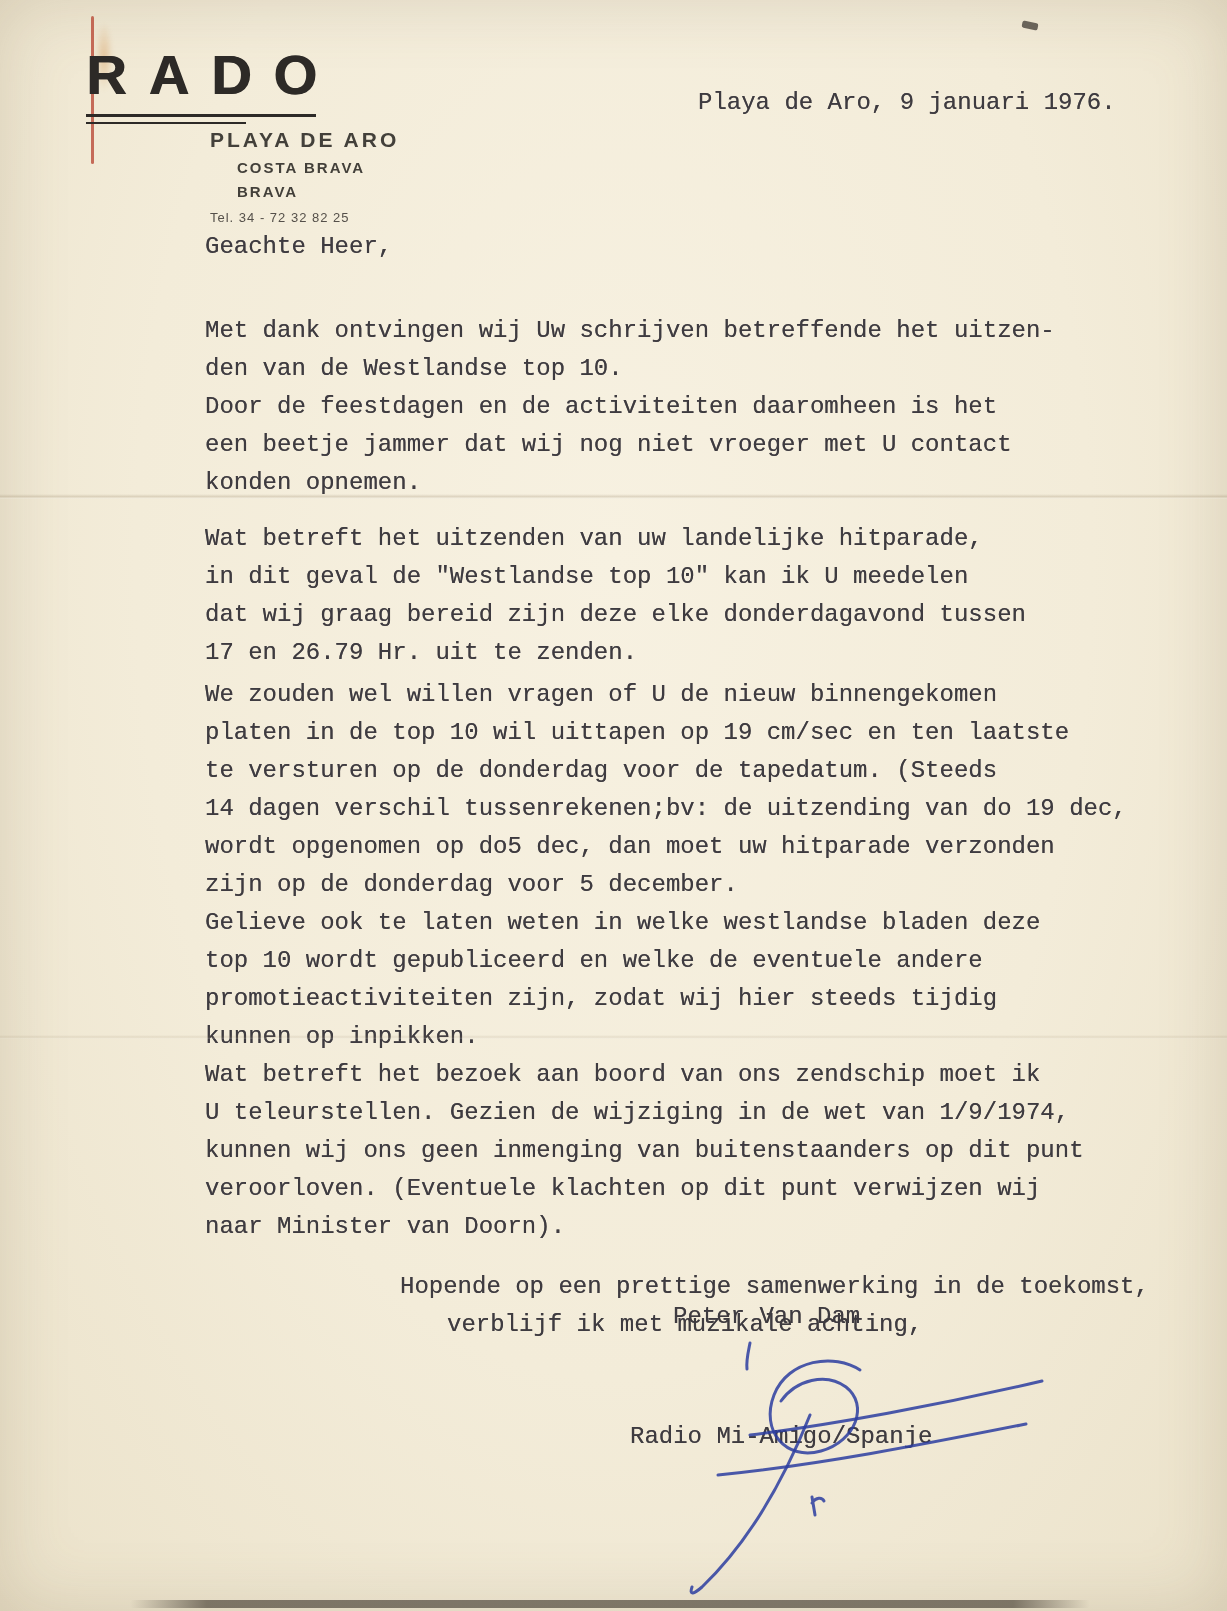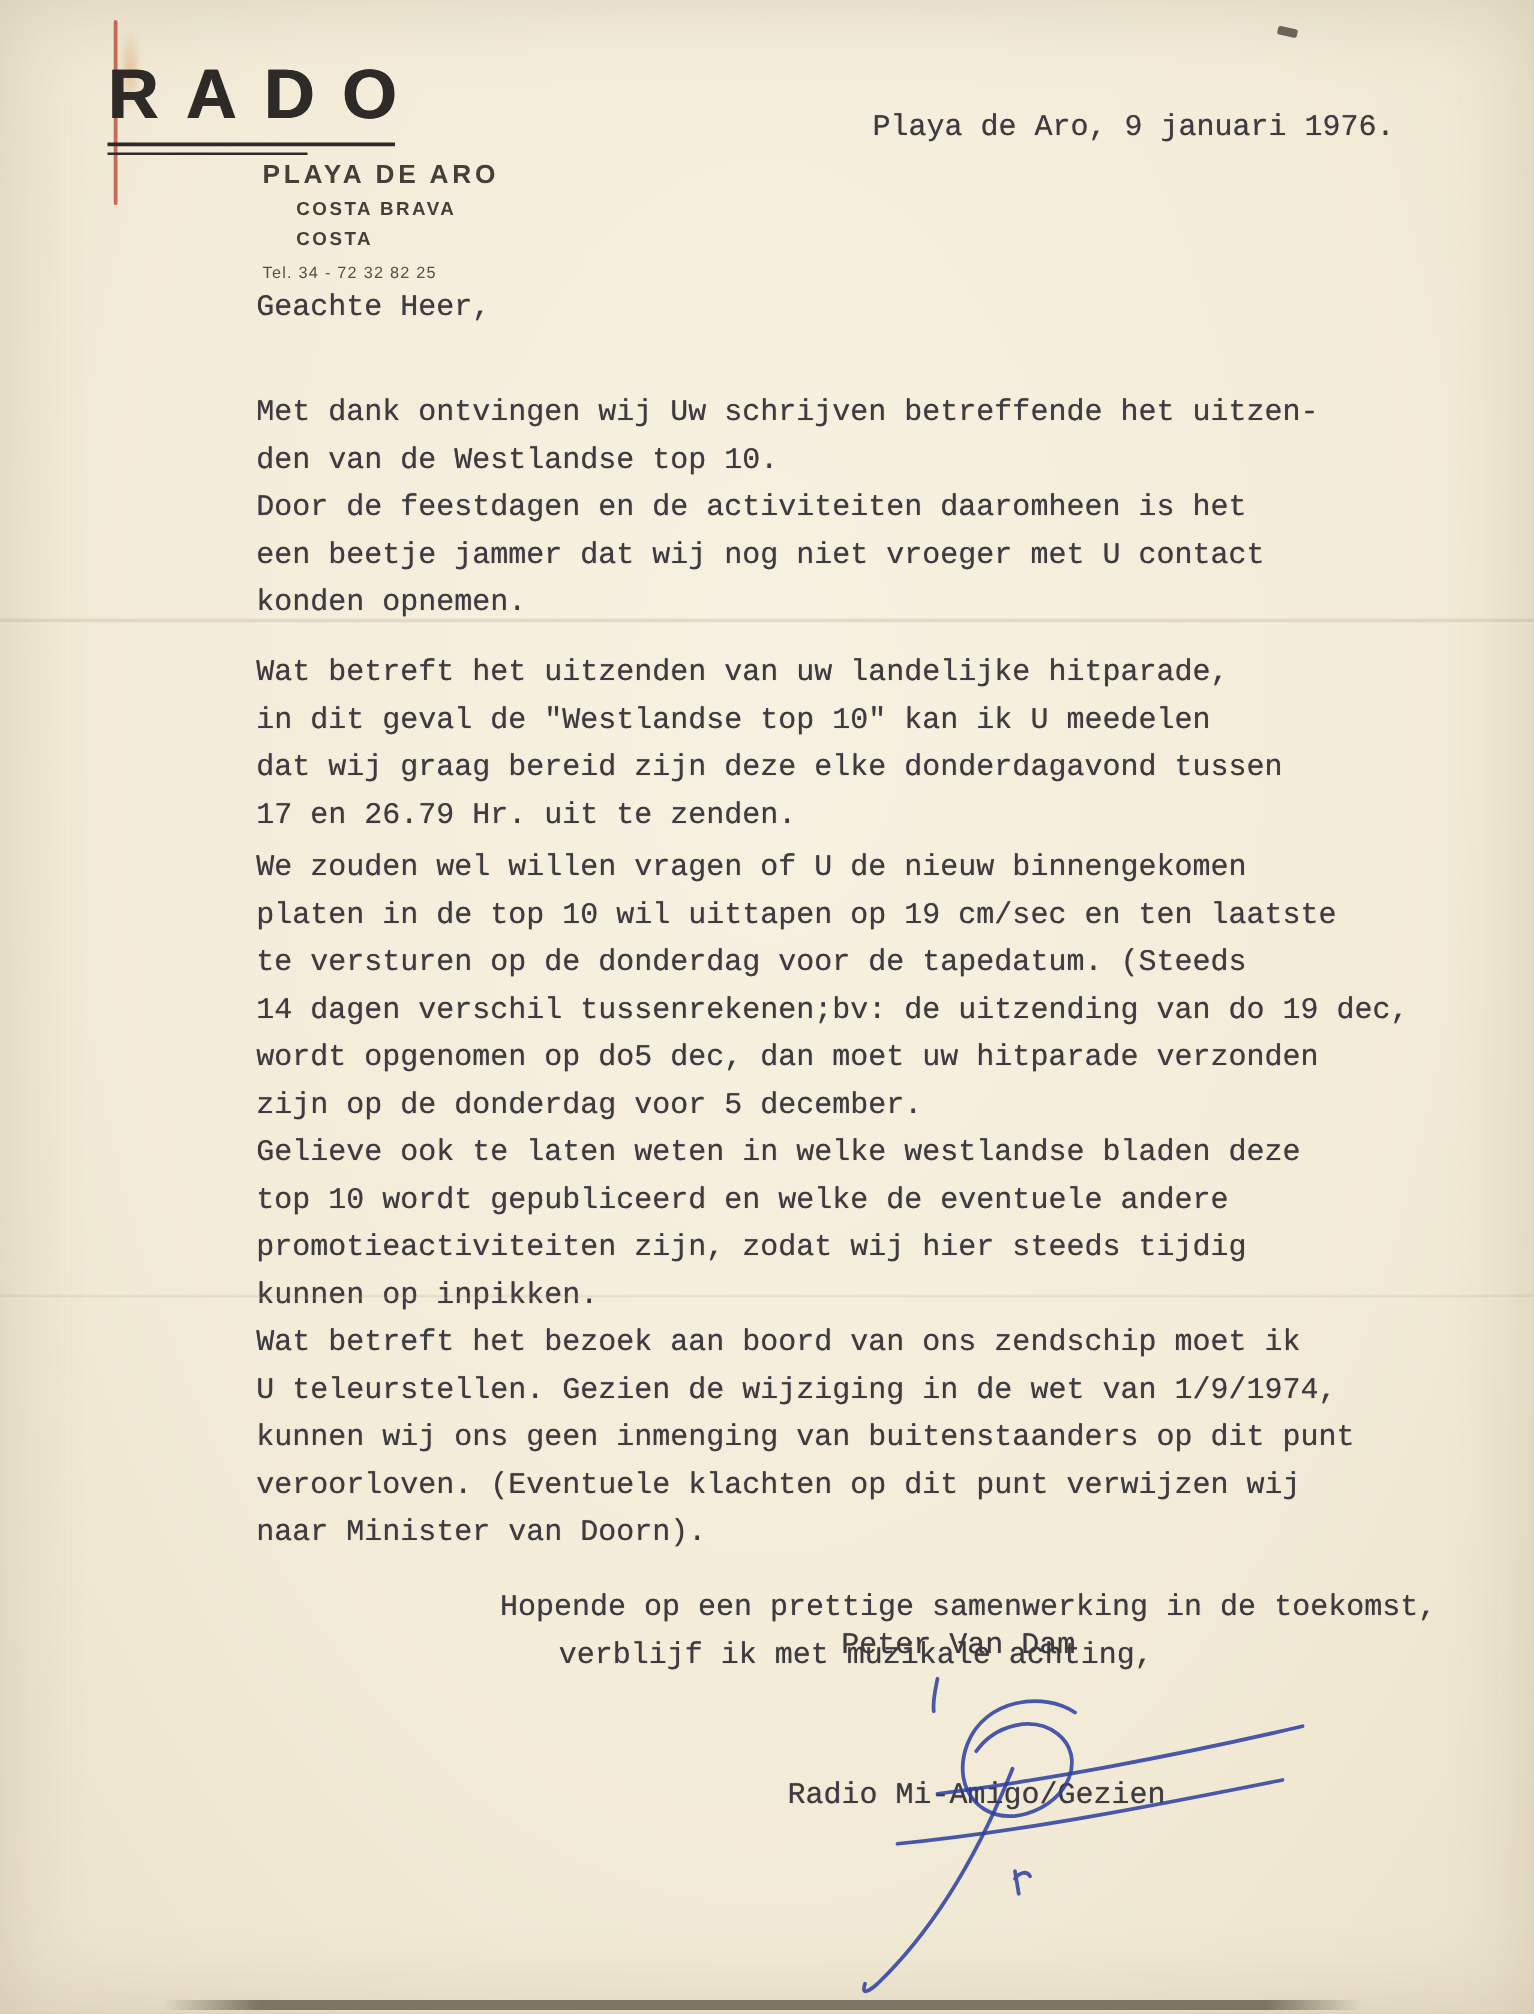--- a/index.html
+++ b/index.html
@@ -112,21 +112,21 @@
 
   <div class="red-mark"></div>
   <div class="stain"></div>
   <div class="logo">RADO</div>
   <div class="logo-rule rule1"></div>
   <div class="logo-rule rule2"></div>
 
   <div class="address">
     <div class="addr1">PLAYA DE ARO</div>
     <div class="addr2">COSTA BRAVA</div>
-    <div class="addr3">COSTA</div>
+    <div class="addr3">BRAVA</div>
     <div class="phone">Tel. 34 - 72 32 82 25</div>
   </div>
 
   <div class="tw dateline">Playa de Aro, 9 januari 1976.</div>
   <div class="tw salutation">Geachte Heer,</div>
 
   <p class="tw p1">Met dank ontvingen wij Uw schrijven betreffende het uitzen-
 den van de Westlandse top 10.
 Door de feestdagen en de activiteiten daaromheen is het
 een beetje jammer dat wij nog niet vroeger met U contact
@@ -148,21 +148,21 @@
 Wat betreft het bezoek aan boord van ons zendschip moet ik
 U teleurstellen. Gezien de wijziging in de wet van 1/9/1974,
 kunnen wij ons geen inmenging van buitenstaanders op dit punt
 veroorloven. (Eventuele klachten op dit punt verwijzen wij
 naar Minister van Doorn).</p>
 
   <div class="tw closing-line1">Hopende op een prettige samenwerking in de toekomst,</div>
   <div class="tw closing-line2">verblijf ik met muzikale achting,</div>
 
   <div class="tw sig-name">Peter Van Dam</div>
-  <div class="tw sig-org">Radio Mi-Amigo/Gezien</div>
+  <div class="tw sig-org">Radio Mi-Amigo/Spanje</div>
 
   <svg class="signature-svg" viewBox="0 0 470 286" aria-hidden="true">
     <path d="M 150 18 C 148 28, 146 36, 147 44"></path>
     <path d="M 260 45 C 235 28, 188 34, 174 70 C 160 106, 186 136, 221 126 C 256 116, 269 80, 246 62 C 226 47, 196 55, 181 76"></path>
     <path d="M 150 110 C 230 100, 340 80, 442 56"></path>
     <path d="M 210 90 C 186 150, 152 214, 102 262 C 94 269, 89 271, 92 262"></path>
     <path d="M 118 150 C 220 140, 330 118, 426 99"></path>
     <path d="M 212 172 C 213 178, 214 184, 215 190 M 212 178 C 216 172, 222 172, 224 176"></path>
   </svg>
 

